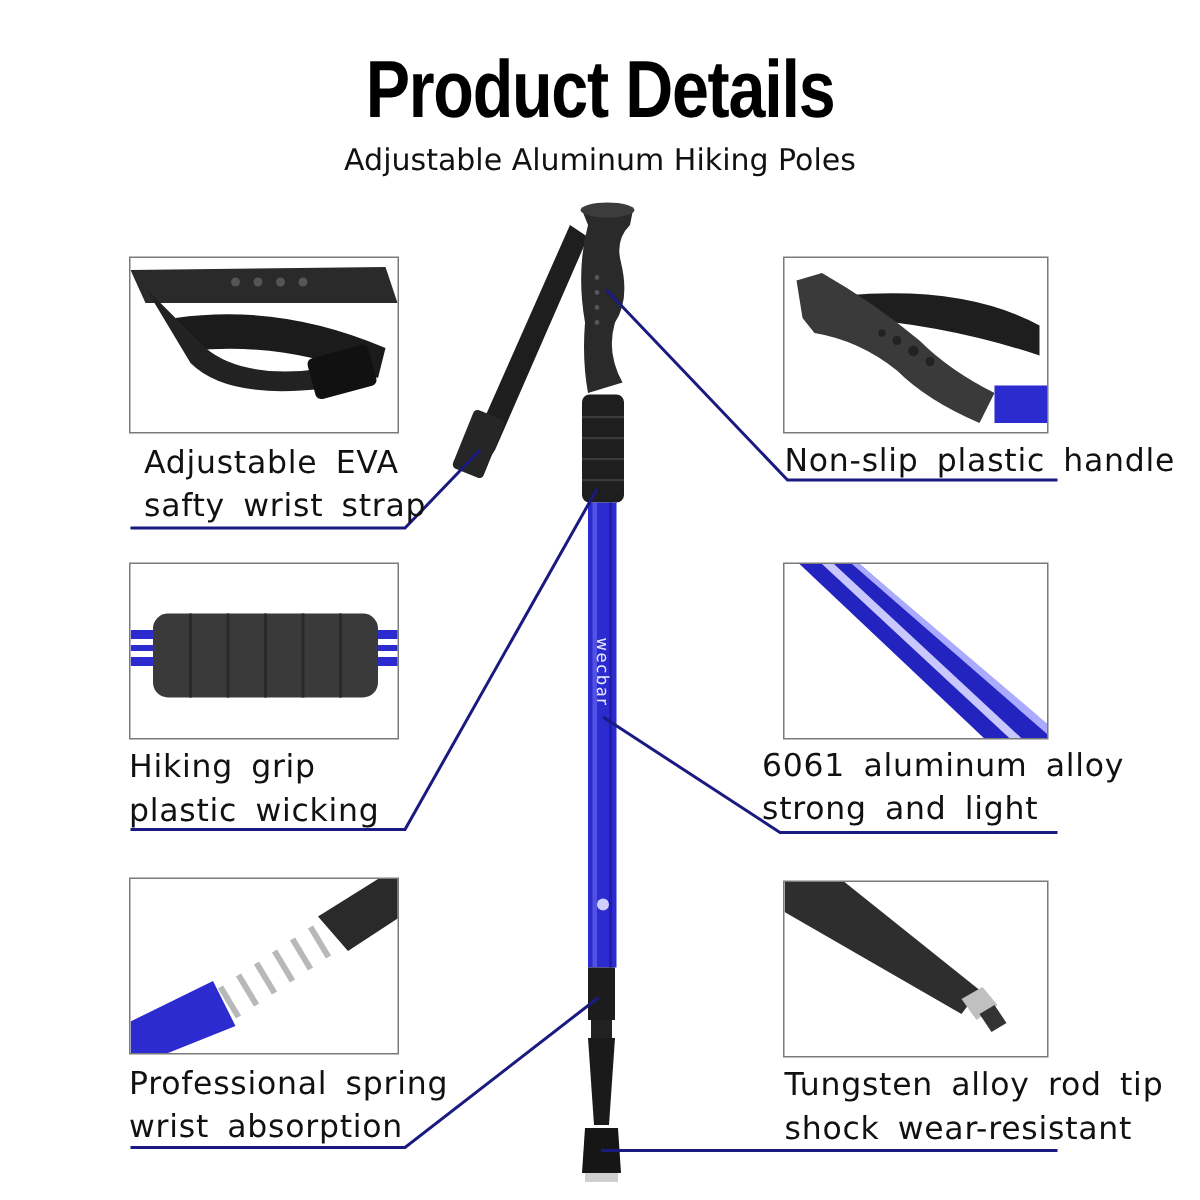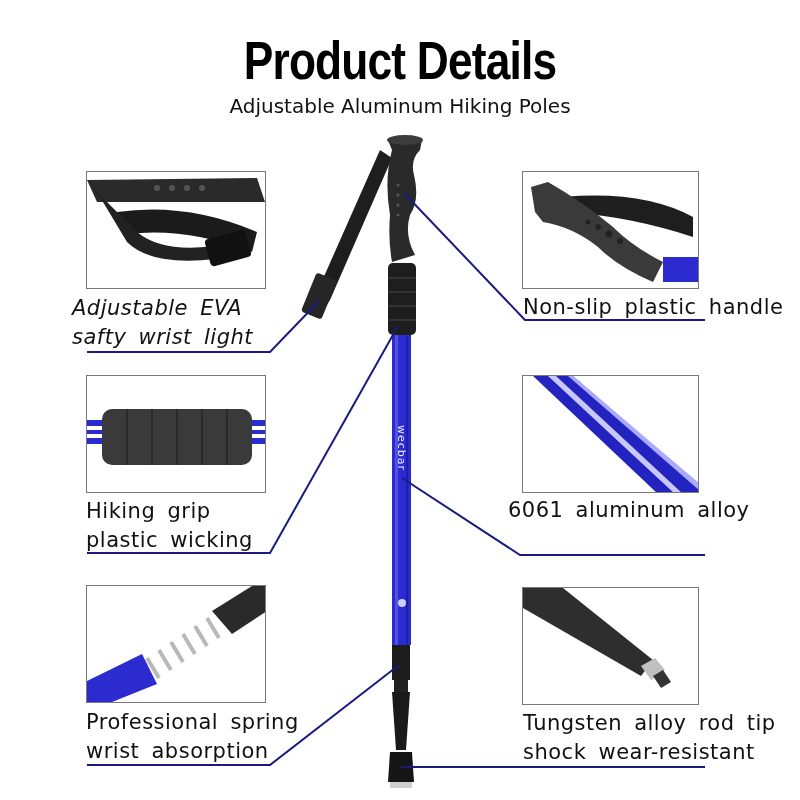--- a/index.html
+++ b/index.html
@@ -73,23 +73,23 @@
         <circle cx="70" cy="16" r="3"></circle>
         <circle cx="85" cy="16" r="3"></circle>
         <circle cx="100" cy="16" r="3"></circle>
         <circle cx="115" cy="16" r="3"></circle>
       </g>
     <path d="M30,40 Q100,30 170,60 L165,80 Q100,55 40,62 Z" fill="#1b1b1b"></path>
     <path d="M10,20 L40,70 Q70,100 160,82 L150,70 Q80,85 50,60 Z" fill="#222"></path>
     <rect x="120" y="62" width="42" height="28" rx="4" fill="#111" transform="rotate(-15 141 76)"></rect>
   </svg>
 </div>
-<div class="caption" style="left:72px;top:294px;font-style:italic;">
+<div class="caption" style="left:96px;top:294px;">
   <div>Adjustable EVA</div>
-  <div>safty wrist light</div>
+  <div>safty wrist strap</div>
 </div>
 
 <div class="box" style="left:86px;top:375px;width:180px;height:118px;">
   <svg width="180" height="118">
     <rect x="0" y="44" width="180" height="24" fill="#2b2bd0"></rect>
     <rect x="0" y="50" width="180" height="4" fill="#fff"></rect>
       <rect x="0" y="58" width="180" height="4" fill="#fff"></rect>
     <rect x="15" y="33" width="150" height="56" rx="10" fill="#3a3a3a"></rect>
     <g stroke="#2a2a2a" stroke-width="2">
         <line x1="40" y1="33" x2="40" y2="89"></line>
@@ -143,20 +143,21 @@
 
 <div class="box" style="left:522px;top:375px;width:177px;height:118px;">
   <svg width="177" height="118">
     <polygon points="10,0 50,0 177,110 177,118 135,118" fill="#2323c0"></polygon>
     <polygon points="25,0 33,0 160,118 152,118" fill="#c8c8ff"></polygon>
     <polygon points="45,0 50,0 177,108 177,115" fill="#aaaaff"></polygon>
   </svg>
 </div>
 <div class="caption" style="left:508px;top:496px;">
   <div>6061 aluminum alloy</div>
+  <div>strong and light</div>
 </div>
 
 <div class="box" style="left:522px;top:587px;width:177px;height:118px;">
   <svg width="177" height="118">
     <polygon points="0,0 40,0 130,72 118,88 0,20" fill="#2e2e2e"></polygon>
     <polygon points="118,78 132,70 142,82 128,92" fill="#c0c0c0"></polygon>
     <polygon points="130,88 140,82 148,94 138,100" fill="#333"></polygon>
   </svg>
 </div>
 <div class="caption" style="left:523px;top:709px;">

